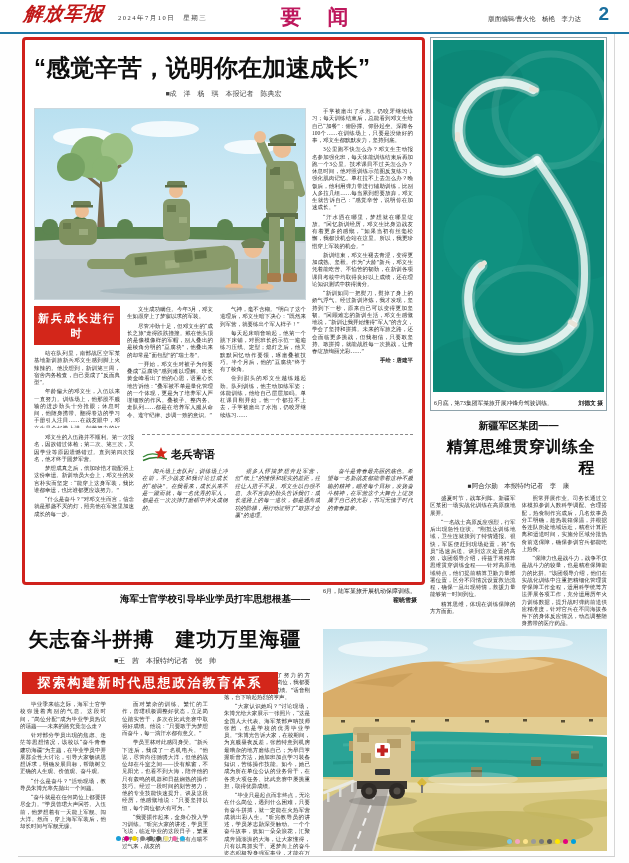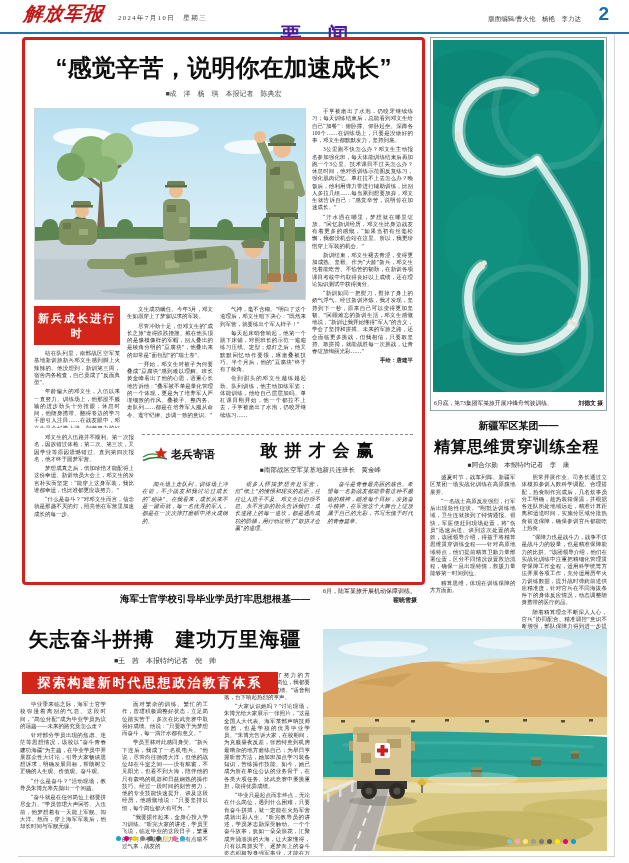--- a/index.html
+++ b/index.html
@@ -5,28 +5,28 @@
   html,body{margin:0;padding:0;background:#fff;}
   .page{position:relative;width:629px;height:863px;background:#fefefe;overflow:hidden;
         font-family:"Liberation Serif","DejaVu Serif",serif;color:#2e2e2e;}
   .sans{font-family:"Liberation Sans","DejaVu Sans",sans-serif;}
   
   .header{position:absolute;left:0;top:0;width:629px;height:32px;border-bottom:2px solid #2079a6;background:#fff;}
   .masthead{position:absolute;left:24px;top:1px;font-size:19px;font-weight:900;font-style:italic;
             color:#c01818;transform:skewX(-6deg);letter-spacing:1px;}
   .hdate{position:absolute;left:118px;top:14px;font-size:6.5px;letter-spacing:1.5px;color:#333;}
   .section-title{position:absolute;left:0;right:0;top:3px;text-align:center;font-size:21px;font-weight:900;
-                 letter-spacing:26px;text-indent:26px;color:#4c1d95;margin-top:18px;}
+                 letter-spacing:26px;text-indent:26px;color:#be185d;}
   .editors{position:absolute;right:48px;top:15px;font-size:6.5px;color:#333;}
   .pagenum{position:absolute;right:20px;top:3px;font-size:19px;font-weight:bold;color:#1a6f9e;}
   
   .red-box{position:absolute;left:22px;top:37px;width:403px;height:548px;box-sizing:border-box;
            border:3px solid #d0211c;border-radius:4px;background:#fff;padding:4px 9px;}
   .kicker{margin-top:9px;text-align:center;font-size:10.5px;font-weight:bold;color:#1a1a1a;}
-  .headline-main{text-align:center;font-size:24px;font-weight:900;color:#0e0e0e;margin:8px 0 5px;}
+  .headline-main{text-align:left;font-size:24px;font-weight:900;color:#0e0e0e;margin:8px 0 5px;}
   .byline{text-align:center;font-size:7px;color:#444;}
   .byline-main{margin-bottom:9px;}
   .art-area{position:relative;height:320px;}
   .illu{position:absolute;left:0;top:0;width:272px;height:192px;border:1px solid #ccd8de;box-sizing:border-box;}
   .r-col{position:absolute;right:0;top:0;width:101px;height:320px;overflow:hidden;
          font-size:5.5px;line-height:1.32;text-align:justify;}
   .col p{margin:0 0 2px;text-indent:2em;}
   .illu-credit{text-align:right;font-weight:bold;font-size:5.5px;margin-top:2px;}
   .cols3{position:absolute;left:0;top:198px;width:272px;height:122px;display:flex;gap:7px;overflow:hidden;}
   .cols3 .col{flex:1;font-size:5.5px;line-height:1.32;text-align:justify;overflow:hidden;}
@@ -43,21 +43,21 @@
   .vet-byline{font-size:6.5px;margin-top:4px;color:#333;}
   .vet-cols{display:flex;gap:7px;margin-top:6px;height:72px;overflow:hidden;}
   .vet-cols .col{flex:1;font-size:5.5px;line-height:1.34;font-style:italic;text-align:justify;overflow:hidden;}
   
   .sea-box{position:absolute;left:430px;top:37px;width:177px;height:374px;box-sizing:border-box;
            border:1px solid #8fa3ab;background:#fff;padding:2px;}
   .sea-cap{display:flex;justify-content:space-between;font-size:5.8px;padding:3px 1px 0;color:#222;}
   .sea-credit{font-weight:bold;white-space:nowrap;margin-left:4px;}
   .xj{position:absolute;left:430px;top:419px;width:177px;height:213px;overflow:hidden;}
   .xj-kicker{text-align:center;font-size:10px;font-weight:bold;color:#111;}
-  .xj-title{text-align:left;font-size:16px;font-weight:900;letter-spacing:0.5px;margin:4px 4px 3px;color:#0d0d0d;}
+  .xj-title{text-align:right;font-size:16px;font-weight:900;letter-spacing:0.5px;margin:4px 12px 3px;color:#0d0d0d;}
   .xj-byline{text-align:center;font-size:6.5px;color:#333;margin-bottom:4px;}
   .xj-cols{display:flex;gap:6px;height:158px;overflow:hidden;}
   .xj-cols .col{flex:1;font-size:5.5px;line-height:1.32;text-align:justify;overflow:hidden;}
   
   .navy{position:absolute;left:20px;top:589px;width:290px;height:266px;overflow:hidden;}
   .navy-kicker{text-align:right;font-size:9.5px;font-weight:bold;color:#111;margin-top:4px;}
   .navy-title{text-align:center;font-size:20px;font-weight:900;letter-spacing:1px;margin:20px 0 3px;color:#0d0d0d;}
   .navy-byline{text-align:center;font-size:7px;color:#333;margin-bottom:6px;}
   .navy-cols{position:relative;display:flex;gap:16px;height:196px;overflow:hidden;}
   .navy-cols .col{flex:1;font-size:5.5px;line-height:1.32;text-align:justify;overflow:hidden;}
@@ -214,24 +214,20 @@
         </div>
       <div class="veteran">
         <div class="vet-head">
           <div class="vet-label">
             <svg width="26" height="15" viewBox="0 0 26 15">
               <path d="M1,10 C7,6 13,6 19,9" stroke="#3a8a3a" stroke-width="1.4" fill="none"></path>
               <path d="M1,13.5 C9,9.5 17,10 25,12" stroke="#2d7a2d" stroke-width="1.4" fill="none"></path>
               <path d="M19,0 L20.8,4.2 L25.3,4.5 L21.8,7.3 L23,11.6 L19,9.2 L15,11.6 L16.2,7.3 L12.7,4.5 L17.2,4.2 Z" fill="#d3261a"></path>
             </svg>
             <span class="vet-label-text sans">老兵寄语</span>
-          </div>
-          <div class="vet-title-wrap">
-            <div class="vet-title sans">敢拼才会赢</div>
-            <div class="vet-byline">■南部战区空军某基地新兵连班长　黄金峰</div>
           </div>
         </div>
         <div class="vet-cols">
           <div class="col">
               <p>阅兵场上走队列，训练场上冲在前，不少战友和我讨论过成长的“秘诀”。在我看来，成长从来不是一蹴而就，每一名优秀的军人，都是在一次次摔打磨砺中淬火成钢的。</p>
             </div>
           <div class="col">
               <p>很多人怀揣梦想奔赴军营，但“纸上”的憧憬和现实的差距，往往让人措手不及。邓文生以自强不息、永不言弃的劲头告诉我们：成长道路上的每一道坎，都是通向成功的阶梯，用行动证明了“敢拼才会赢”的道理。</p>
             </div>
           <div class="col">

